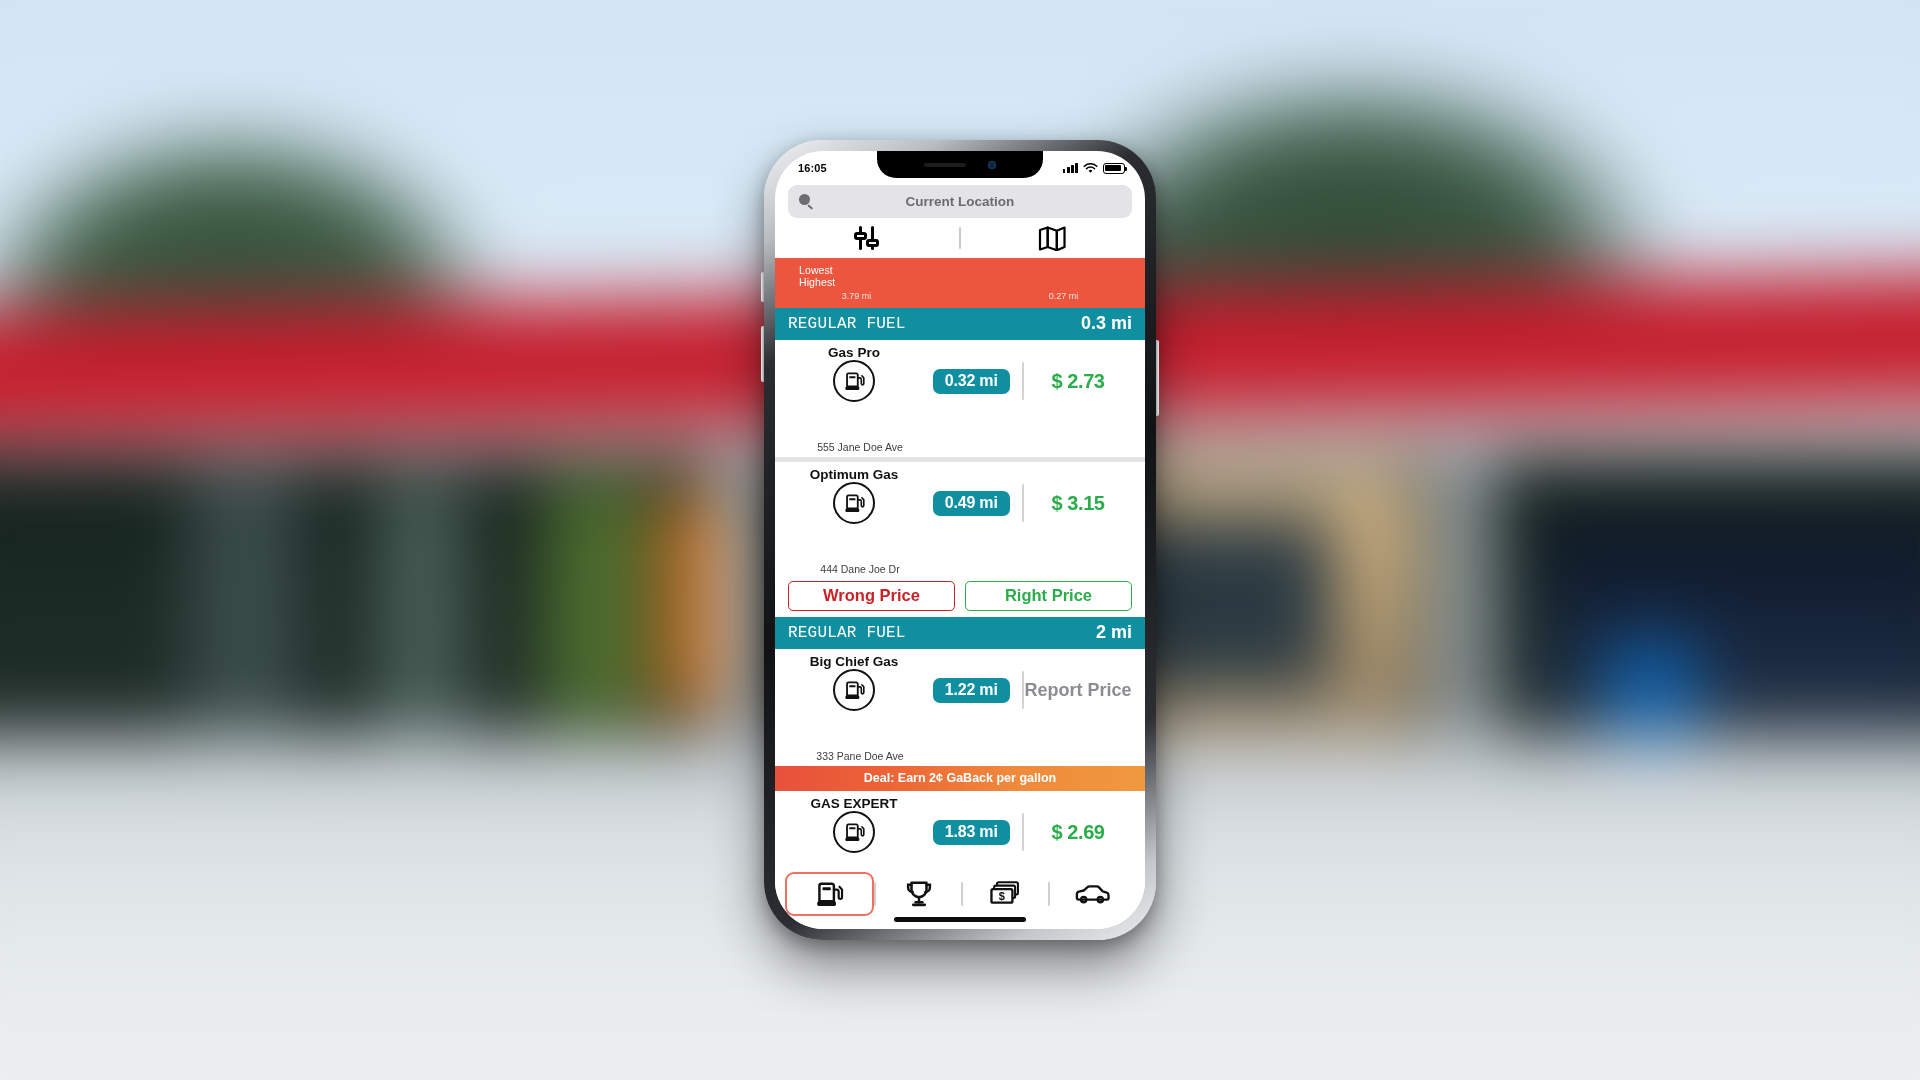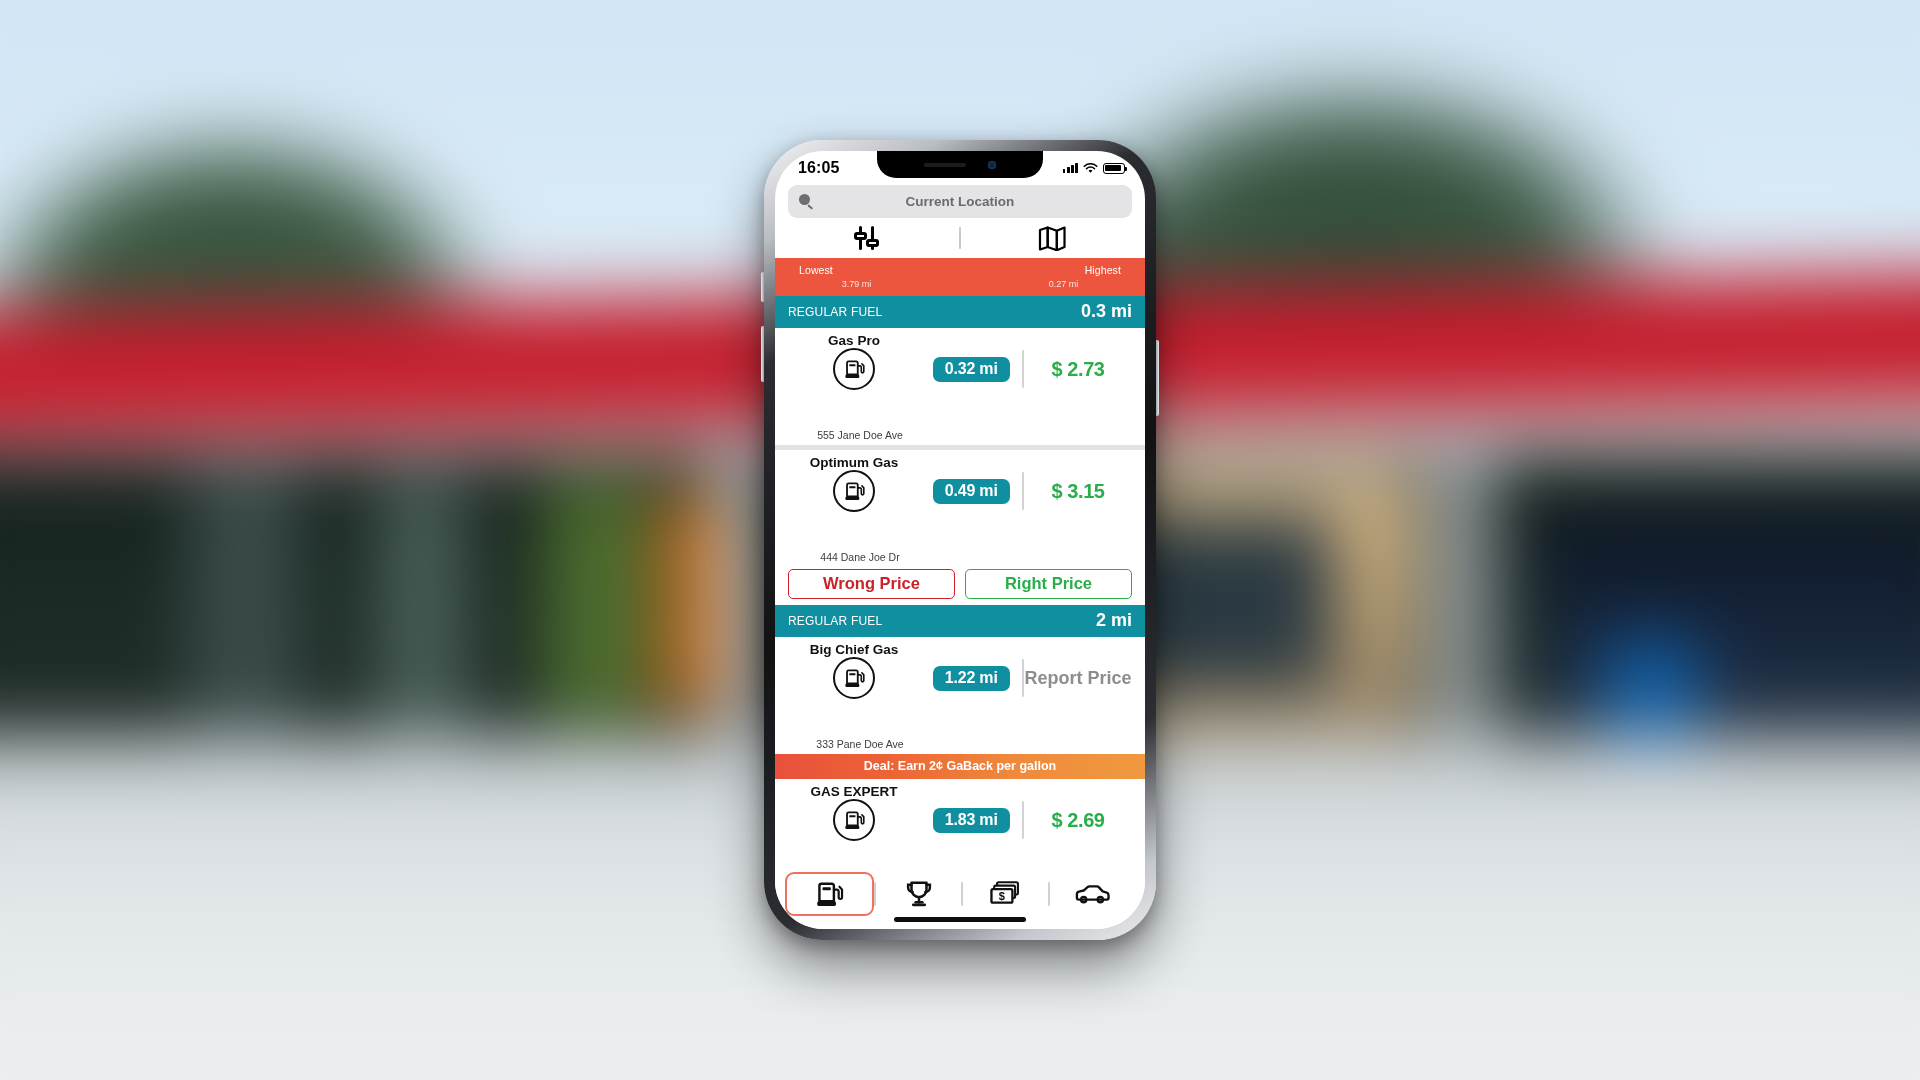--- a/index.html
+++ b/index.html
@@ -67,21 +67,21 @@
     width:166px; height:27px; background:#000;
     border-radius: 0 0 19px 19px; z-index:30;
     display:flex; align-items:center; justify-content:center; gap:22px;
   }
   .speaker { width:42px; height:4px; border-radius:3px; background:#1d1d1f; }
   .camera  { width:8px; height:8px; border-radius:50%; background:#10243d; box-shadow: inset 0 0 2px #2e6ea8; }
 
   
   .statusbar {
     height:30px; flex:none; display:flex; align-items:center;
-    padding: 4px 20px 0 23px; font-size:16px; font-weight:600; color:#000; z-index:40;
+    padding: 4px 20px 0 23px; font-size:11px; font-weight:600; color:#000; z-index:40;
   }
   .sb-time { letter-spacing:.1px; }
   .sb-right { margin-left:auto; display:flex; align-items:center; gap:5px; }
   .bars { display:flex; align-items:flex-end; gap:1.6px; height:10px; }
   .bars i { width:2.6px; background:#000; border-radius:.6px; display:block; }
   .bars i:nth-child(1){height:4px;} .bars i:nth-child(2){height:6px;}
   .bars i:nth-child(3){height:8px;} .bars i:nth-child(4){height:10px;}
   .batt { width:22px; height:11px; border:1.4px solid #000; border-radius:3px; padding:1.4px; position:relative; }
   .batt > span { display:block; height:100%; width:88%; background:#000; border-radius:1px; }
   .batt::after { content:""; position:absolute; right:-3.2px; top:3.4px; width:1.8px; height:4px;
@@ -115,21 +115,21 @@
   .ico-sliders .knob { position:absolute; width:13px; height:8px; border:3px solid #000;
                        border-radius:3px; background:#fff; }
   .ico-sliders .k1 { left:2px;  top:7px; }
   .ico-sliders .k2 { left:14px; top:14px; }
 
   
   .ico-map { width:29px; height:25px; }
 
   
   .rangebar { flex:none; background:#ec553e; color:#fff; padding:6px 12px 7px; position:relative; }
-  .rb-top { display:flex; justify-content:space-between; font-size:10.5px; padding:0 12px 1px; letter-spacing:.1px; }
+  .rb-top { display:flex; justify-content:space-between; font-size:10.5px; padding:0 12px 1px; letter-spacing:.1px;flex-direction:column; }
   .rb-mid { display:flex; align-items:center; justify-content:space-between; }
   .rb-price { font-size:21px; font-weight:bold; letter-spacing:-.3px; }
   .rb-arrowzone { flex:1; display:flex; align-items:center; justify-content:center; gap:0; padding:0 6px; }
   .arrow { flex:1; height:16px; position:relative; }
   .arrow .line { position:absolute; top:7px; left:0; right:0; height:2.4px; background:#fff; }
   .arrow.left .head  { position:absolute; left:0;  top:2.4px; width:10px; height:10px;
       border-left:2.4px solid #fff; border-bottom:2.4px solid #fff; transform:rotate(45deg); }
   .arrow.right .head { position:absolute; right:0; top:2.4px; width:10px; height:10px;
       border-right:2.4px solid #fff; border-top:2.4px solid #fff; transform:rotate(45deg); }
   .diffbubble {
@@ -143,21 +143,21 @@
   .rb-bot span:last-child  { text-align:center; padding-left:34px; }
 
   
   .list { flex:1; overflow:hidden; background:#fff; display:flex; flex-direction:column; }
 
   .sechead {
     flex:none; background:#0f8fa0; color:#fff;
     display:flex; align-items:center; justify-content:space-between;
     padding: 5px 13px 6px;
   }
-  .sechead .lbl { font-size:12px; letter-spacing:.2px; }
+  .sechead .lbl { font-size:16px; letter-spacing:.2px;font-family:Liberation Mono, monospace; }
   .sechead .mi  { font-size:18px; font-weight:bold; }
 
   .station { flex:none; padding: 5px 13px 4px; background:#fff; position:relative; }
   .st-name { font-size:13.5px; font-weight:bold; color:#111; text-align:center;
              width:120px; margin-left:6px; }
   .st-body { display:flex; align-items:center; }
   .st-left { width:132px; flex:none; display:flex; align-items:center; justify-content:center; }
   .st-mid  { flex:1; display:flex; align-items:center; justify-content:center; }
   .st-rule { width:1.6px; align-self:stretch; background:#d3d3d6; margin:2px 0; border-radius:1px; }
   .st-right{ width:108px; flex:none; display:flex; align-items:center; justify-content:center; }

